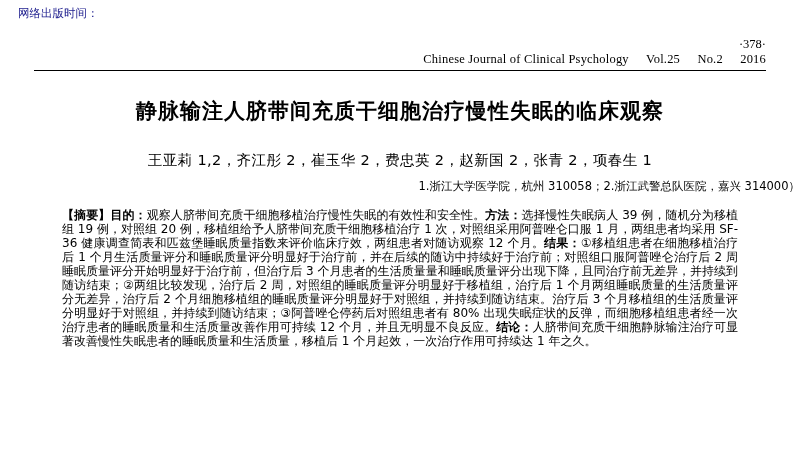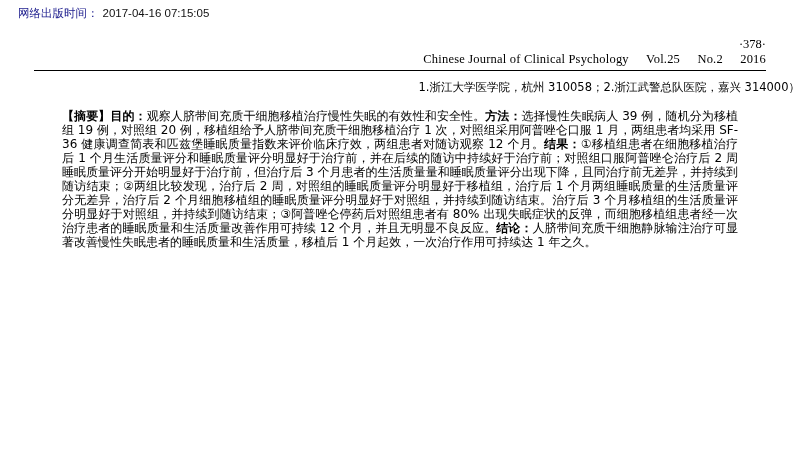--- a/index.html
+++ b/index.html
@@ -132,35 +132,36 @@
   .footer-doi { font-family: "Liberation Serif", serif; font-size: 12px; }
 </style>
 </head>
 <body>
 
 <div class="page">
 
   <div class="meta">
     <div class="meta-row">
       <span class="meta-label">网络出版时间：</span>
-      <span class="meta-value">2017-04-16 07:15:05</span>
     </div>
   </div>
 
   <div class="running-head">
     <div class="rh-left">·378·</div>
     <div class="rh-right">
       <span class="jname">Chinese Journal of Clinical Psychology</span>
       <span>Vol.25</span>
       <span>No.2</span>
       <span>2016</span>
     </div>
   </div>
 
+  <div class="title">静脉输注人脐带间充质干细胞治疗慢性失眠的临床观察</div>
 
+  <div class="authors">王亚莉 1,2，齐江彤 2，崔玉华 2，费忠英 2，赵新国 2，张青 2，项春生 1</div>
   <div class="affil">1.浙江大学医学院，杭州 310058；2.浙江武警总队医院，嘉兴 314000）</div>
 
   <div class="body-block">
     <p>
       <span class="bold">【摘要】</span><span class="bold">目的：</span><span>观察人脐带间充质干细胞移植治疗慢性失眠的有效性和安全性。</span><span class="bold">方法：</span><span>选择慢性失眠病人 39 例，随机分为移植组 19 例，对照组 20 例，移植组给予人脐带间充质干细胞移植治疗 1 次，对照组采用阿普唑仑口服 1 月，两组患者均采用 SF-36 健康调查简表和匹兹堡睡眠质量指数来评价临床疗效，两组患者对随访观察 12 个月。</span><span class="bold">结果：</span><span>①移植组患者在细胞移植治疗后 1 个月生活质量评分和睡眠质量评分明显好于治疗前，并在后续的随访中持续好于治疗前；对照组口服阿普唑仑治疗后 2 周睡眠质量评分开始明显好于治疗前，但治疗后 3 个月患者的生活质量量和睡眠质量评分出现下降，且同治疗前无差异，并持续到随访结束；②两组比较发现，治疗后 2 周，对照组的睡眠质量评分明显好于移植组，治疗后 1 个月两组睡眠质量的生活质量评分无差异，治疗后 2 个月细胞移植组的睡眠质量评分明显好于对照组，并持续到随访结束。治疗后 3 个月移植组的生活质量评分明显好于对照组，并持续到随访结束；③阿普唑仑停药后对照组患者有 80% 出现失眠症状的反弹，而细胞移植组患者经一次治疗患者的睡眠质量和生活质量改善作用可持续 12 个月，并且无明显不良反应。</span><span class="bold">结论：</span><span>人脐带间充质干细胞静脉输注治疗可显著改善慢性失眠患者的睡眠质量和生活质量，移植后 1 个月起效，一次治疗作用可持续达 1 年之久。</span>
     </p>
   </div>
 
 
 

